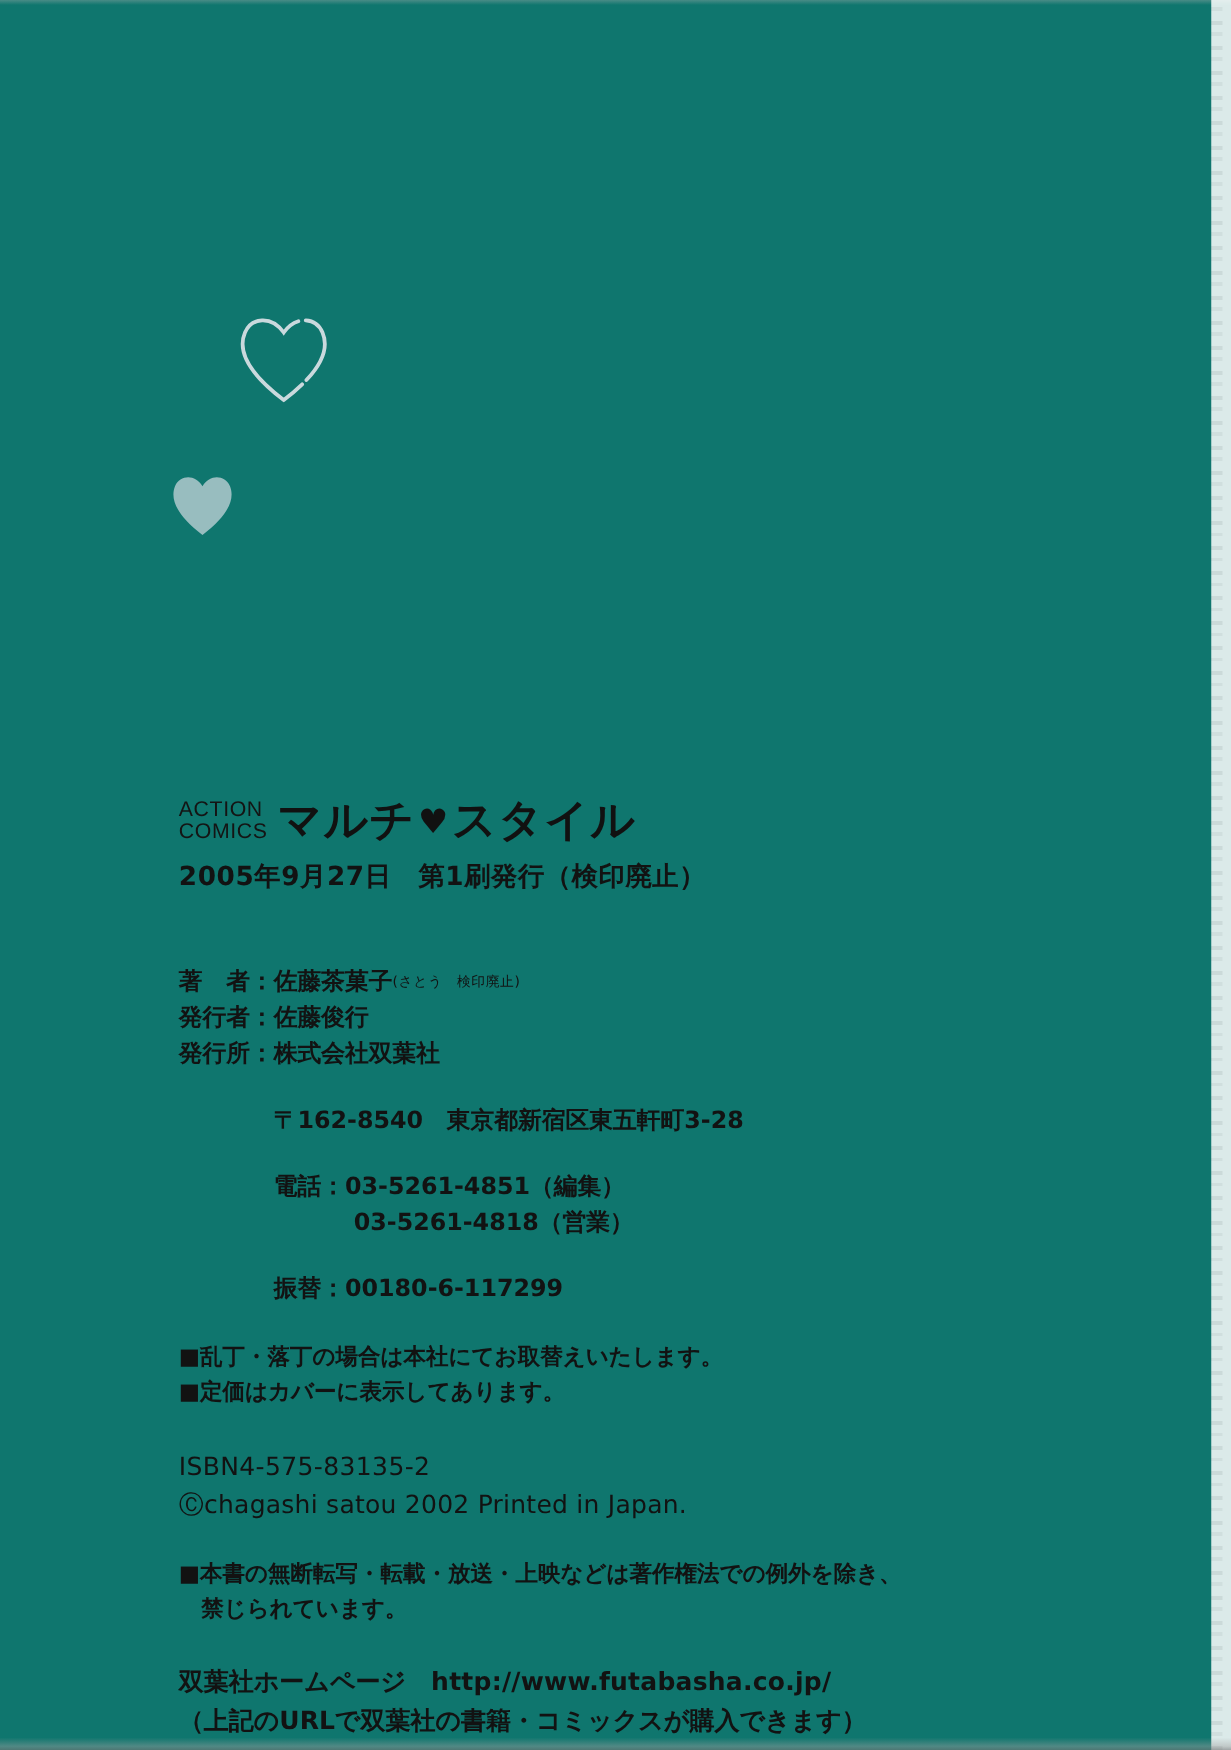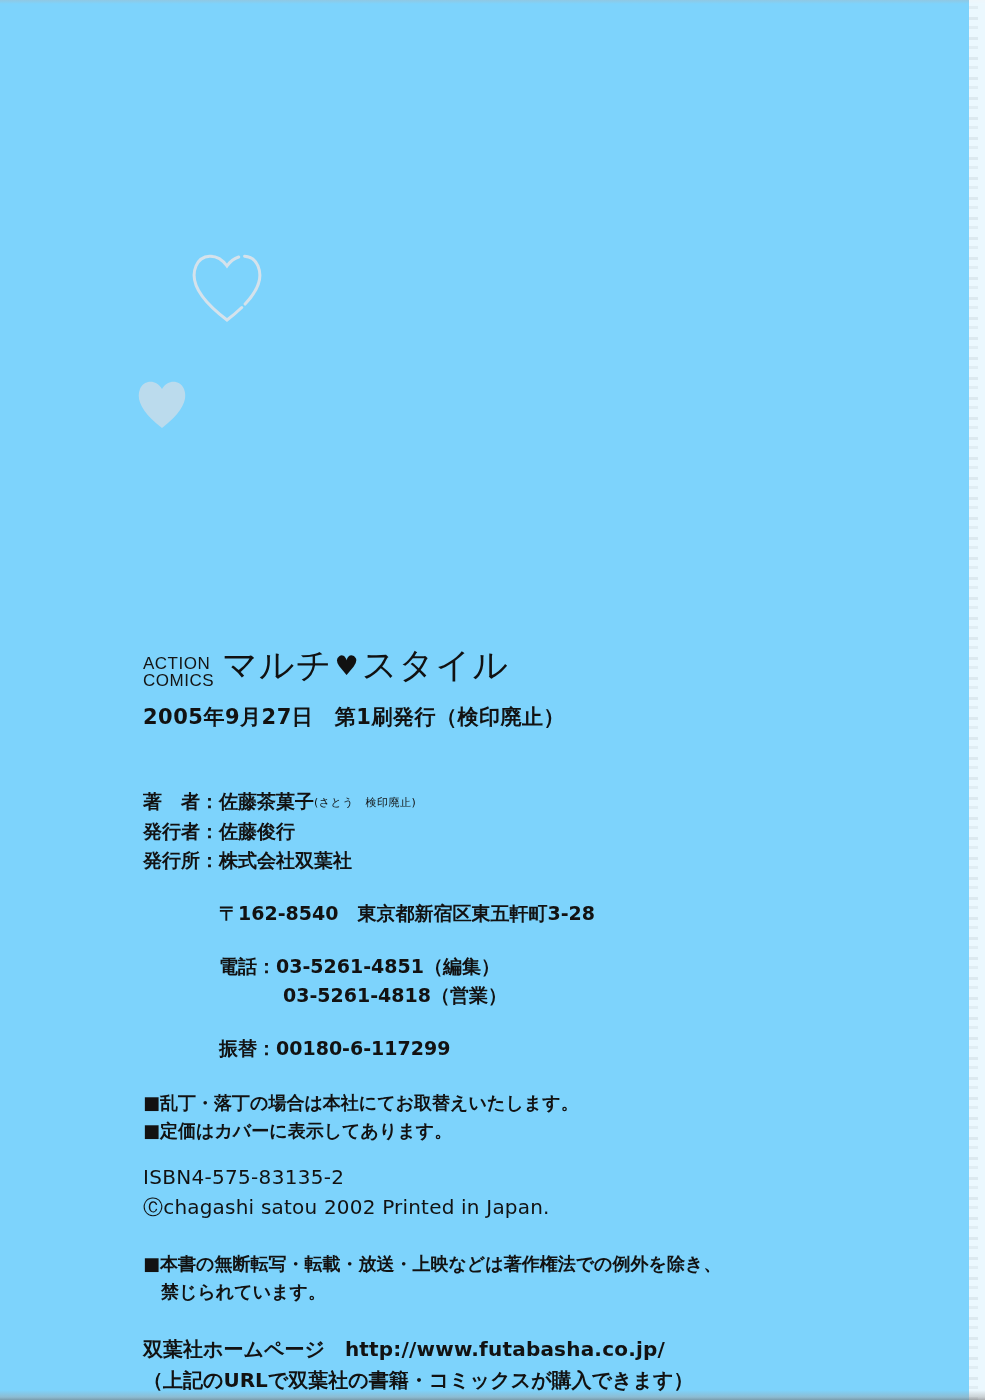--- a/index.html
+++ b/index.html
@@ -15,21 +15,21 @@
     font-family: "Liberation Sans", sans-serif;
     color: #1a1a1a;
   }
 
   
   .page {
     position: absolute;
     left: 0; top: 0;
     width: 985px;
     height: 1400px;
-    background: #7dd3fc;
+    background: #0f766e;
   }
 
   
   .scan-edge-right {
     position: absolute;
     top: 0;
     right: 0;
     width: 16px;
     height: 1400px;
     background:
@@ -103,22 +103,22 @@
     line-height: 17px;
     letter-spacing: .5px;
     color: #141414;
     padding-bottom: 4px;
     font-weight: 400;
   }
   .imprint div { white-space: nowrap; }
   .book-title {
     font-family: "DejaVu Sans", sans-serif;
     font-size: 35px;
-    font-weight: 400;
-    line-height: 54px;
+    font-weight: 700;
+    line-height: 38px;
     letter-spacing: 1px;
     color: #111111;
     white-space: nowrap;
   }
   .book-title .heart-glyph {
     color: #111111;
     font-size: 27px;
     vertical-align: 2px;
     padding: 0 2px;
   }
@@ -154,21 +154,21 @@
   .notes {
     margin-top: 26px;
     font-family: "DejaVu Sans", sans-serif;
     font-size: 18px;
     line-height: 28px;
     font-weight: 700;
     color: #121212;
   }
 
   .isbn-block {
-    margin-top: 17px;
+    margin-top: 30px;
     font-family: "DejaVu Sans", sans-serif;
     font-size: 20px;
     line-height: 30px;
     font-weight: 400;
     color: #121212;
     letter-spacing: .3px;
   }
   .isbn-block .copyline { letter-spacing: .2px; }
 
   .copyright-note {

